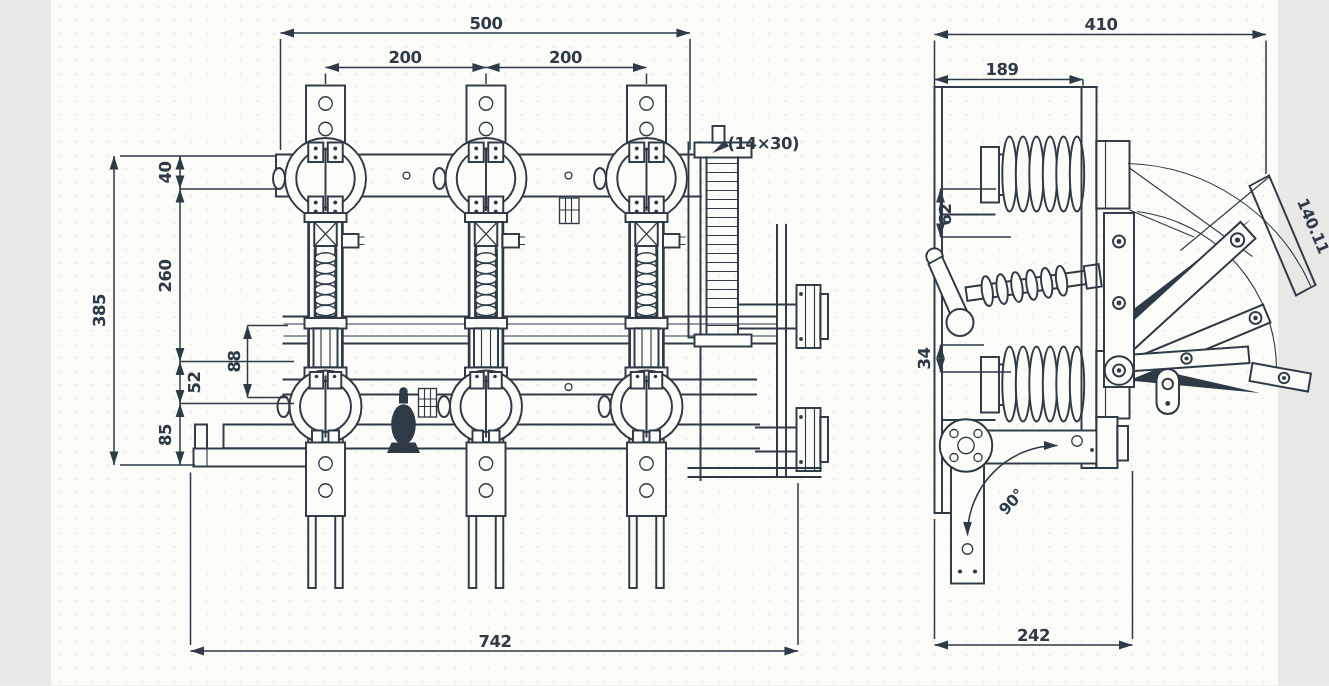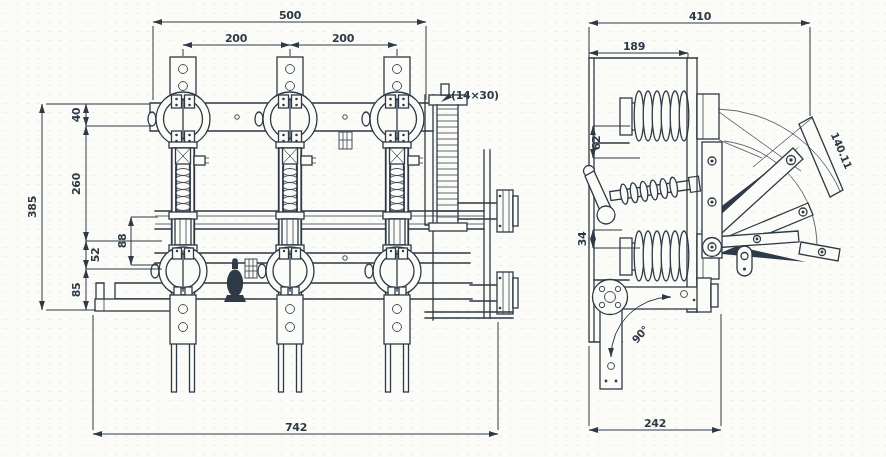--- a/index.html
+++ b/index.html
@@ -1,17 +1,17 @@
 <!DOCTYPE html>
 <html><head>
 <meta charset="utf-8">
 <style>
   html,body{margin:0;padding:0;background:#e8e8e6;}
   .canvas{
-    position:relative;width:886px;height:457px;margin:0 auto;
+    position:relative;width:818px;height:457px;margin:0 auto;
     background:#fbfbf8;
     background-image:radial-gradient(rgba(110,120,135,.10) 1px, transparent 1.2px);
     background-size:11px 9px;
     font-family:"DejaVu Sans",sans-serif;
   }
   svg{display:block}
   .ln{stroke:#2e3a46;stroke-width:1.3;fill:none;stroke-linecap:square}
   .th{stroke:#2e3a46;stroke-width:.75;fill:none}
   .pc{fill:#fbfbf8;stroke:#2e3a46;stroke-width:1.3}
   .pt{fill:#fbfbf8;stroke:#2e3a46;stroke-width:.9}

